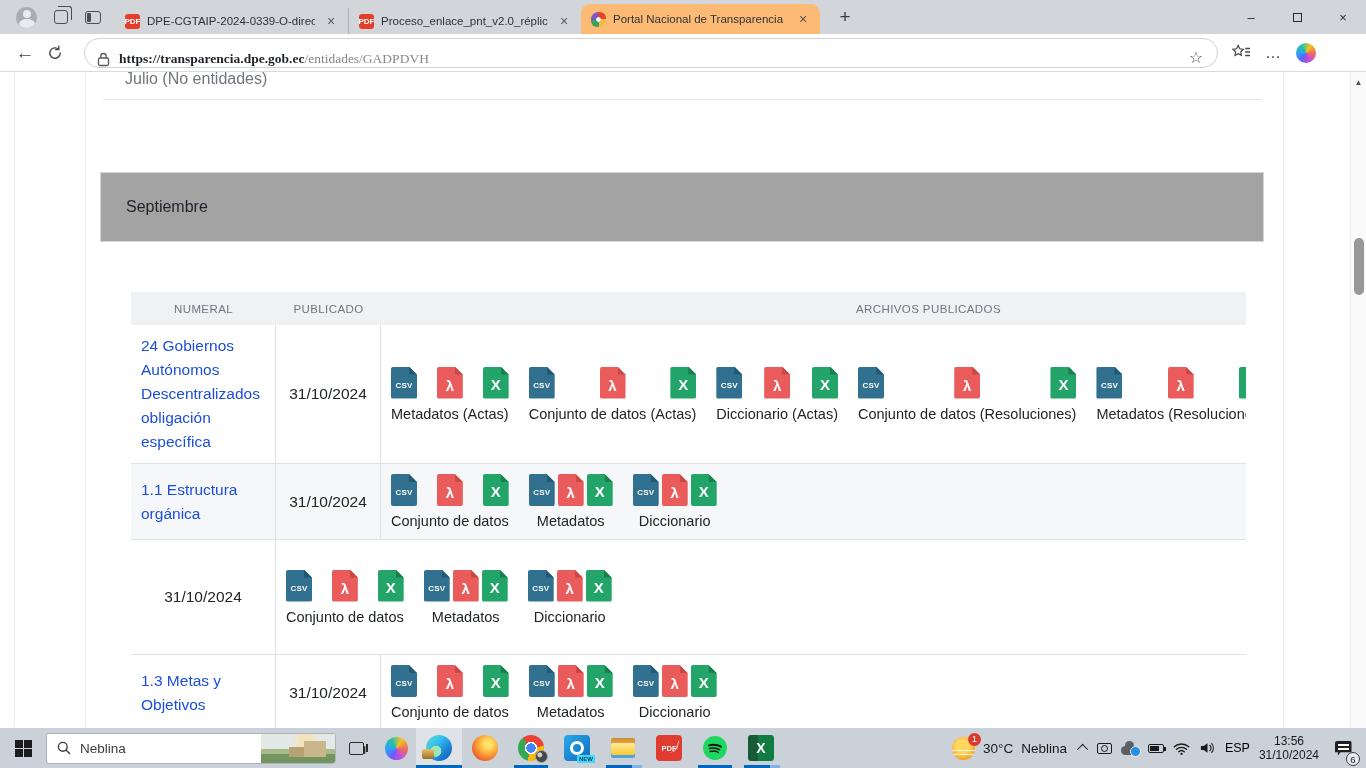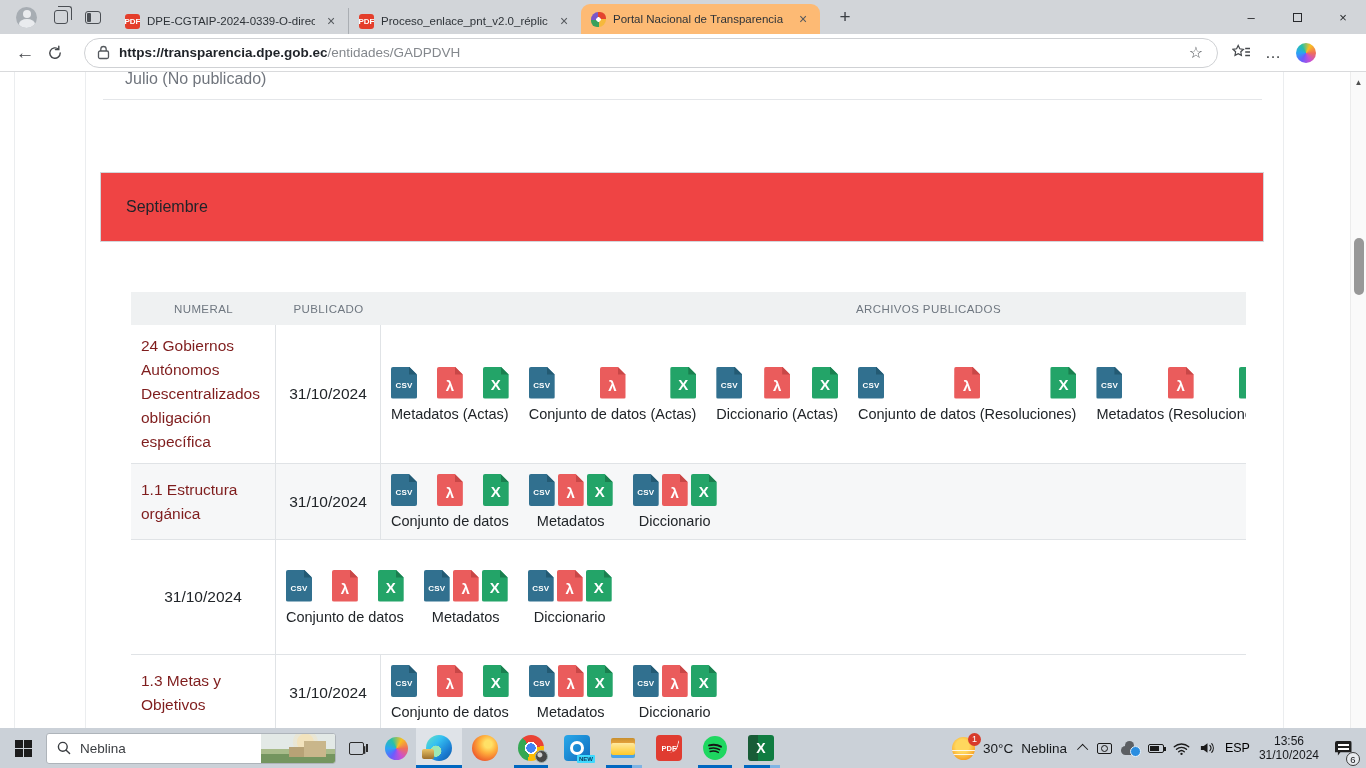--- a/index.html
+++ b/index.html
@@ -29,45 +29,45 @@
   .newtab { font-size:19px; color:#3b3f44; margin-left:12px; width:26px; height:26px; display:flex; align-items:center; justify-content:center; }
   .win-controls { position:absolute; right:0; top:0; height:34px; display:flex; }
   .wc { width:46px; height:34px; display:flex; align-items:center; justify-content:center; color:#27292c; font-size:13px; }
   .ico-restore { width:9px; height:9px; border:1px solid #27292c; position:relative; background:transparent; }
   .ico-restore::before { content:''; position:absolute; top:-4px; left:2px; width:9px; height:9px; border:1px solid #27292c; z-index:-1; }
 
   
   .toolbar { position:absolute; top:34px; left:0; width:1366px; height:38px; background:#fff; border-bottom:1px solid #d9dadc; display:flex; align-items:center; }
   .nav-btn { width:30px; height:30px; display:flex; align-items:center; justify-content:center; color:#45484c; font-size:19px; }
   .nav-btn.back { margin-left:10px; }
-  .urlpill { height:30px; flex:none; width:1134px; margin-left:14px; border:1px solid #cfd1d4; border-radius:15px; display:flex; align-items:center; padding:0 10px 0 12px; background:#fff; }
+  .urlpill { height:30px; flex:none; width:1134px; margin-left:14px; border:1px solid #cfd1d4; border-radius:15px; display:flex; align-items:flex-end; padding:0 10px 0 12px; background:#fff;font-family:Liberation Serif, serif; }
   .url-text { flex:1; font-size:13.5px; margin-left:9px; white-space:nowrap; overflow:hidden; }
   .url-host { color:#1f2328; font-weight:bold; }
   .url-path { color:#84888d; }
   .pill-star { font-size:16px; color:#4c5055; padding:0 4px; }
   .tb-actions { display:flex; align-items:center; gap:14px; margin-left:14px; }
   .more-dots { font-size:16px; color:#3c4043; letter-spacing:1px; }
   .copilot { width:20px; height:20px; border-radius:50%;
     background: conic-gradient(from 210deg, #6a5cff, #2aa4f4, #27c1a7, #f8c021, #ef6f5a, #c94fd1, #6a5cff); }
 
   
   .content { position:absolute; top:72px; left:0; width:1366px; height:656px; background:#fff; overflow:hidden; }
   .vline { position:absolute; top:0; bottom:0; width:1px; background:#ebedef; }
   .acc { position:absolute; left:103px; width:1159px; border-bottom:1px solid #e4e6e9; display:flex; align-items:center; padding-left:22px; font-size:16px; }
   .acc-julio { top:0; height:28px; overflow:hidden; color:#70757d; }
   .acc-julio span { margin-top:-14px; }
   .acc-agosto { top:28px; height:71px; color:#6b7280; }
-  .acc-sept { position:absolute; left:100px; width:1164px; top:100px; height:70px; background:#ef4444; border:1px solid #d3d6da; display:flex; align-items:center; padding-left:25px; font-size:16px; color:#1f2329; font-weight:500; }
+  .acc-sept { position:absolute; left:100px; width:1164px; top:100px; height:70px; background:#a3a3a3; border:1px solid #d3d6da; display:flex; align-items:center; padding-left:25px; font-size:16px; color:#1f2329; font-weight:500; }
 
   .table-clip { position:absolute; left:131px; top:220px; width:1115px; height:436px; overflow:hidden; }
   .ptable { width:1345px; }
   .trow { display:grid; grid-template-columns:145px 105px 1fr; border-bottom:1px solid #e0e3e6; }
   .thead { background:#eff1f2; height:33px; border-bottom:none; }
   .th { font-size:11.5px; color:#6f7780; letter-spacing:.4px; display:flex; align-items:center; justify-content:center; }
-  .td-num { padding:9px 8px 9px 10px; font-size:15.5px; line-height:24px; color:#7f1d1d; border-right:1px solid #e0e3e6; display:flex; align-items:center; }
+  .td-num { padding:9px 8px 9px 10px; font-size:15.5px; line-height:24px; color:#1d4ed8; border-right:1px solid #e0e3e6; display:flex; align-items:center; }
   .td-date { font-size:15.5px; color:#212529; border-right:1px solid #e0e3e6; display:flex; align-items:center; justify-content:center; }
   .td-files { padding:10px; display:flex; align-items:center; gap:20px; }
   .row-alt { background:#f6f7f8; }
   .r1 { min-height:135px; } .r2 { min-height:76px; } .r3 { min-height:115px; } .r4 { min-height:76px; }
 
   .fgroup { display:flex; flex-direction:column; flex:none; }
   .ficons { display:flex; justify-content:space-between; gap:3px; }
   .ficon { width:26px; height:32px; border-radius:2px; position:relative; display:flex; align-items:flex-end; justify-content:center; color:#fff; font-weight:bold; font-style:normal;
     clip-path: polygon(0 0, calc(100% - 8px) 0, 100% 8px, 100% 100%, 0 100%); }
   .ficon i { font-style:normal; }
@@ -201,21 +201,21 @@
     <span class="copilot"></span>
   </div>
 </div>
 
 <div class="content">
   <div class="vline" style="left:14px"></div>
   <div class="vline" style="left:85px"></div>
   <div class="vline" style="left:1283px"></div>
 
   <div class="acc acc-julio">
-      <span>Julio (No publicado)</span>
+      <span>Julio (No entidades)</span>
     </div>
   <div class="acc-sept">
       <span>Septiembre</span>
     </div>
 
   <div class="table-clip">
     <div class="ptable">
       <div class="trow thead">
         <span class="th">NUMERAL</span>
         <span class="th">PUBLICADO</span>

